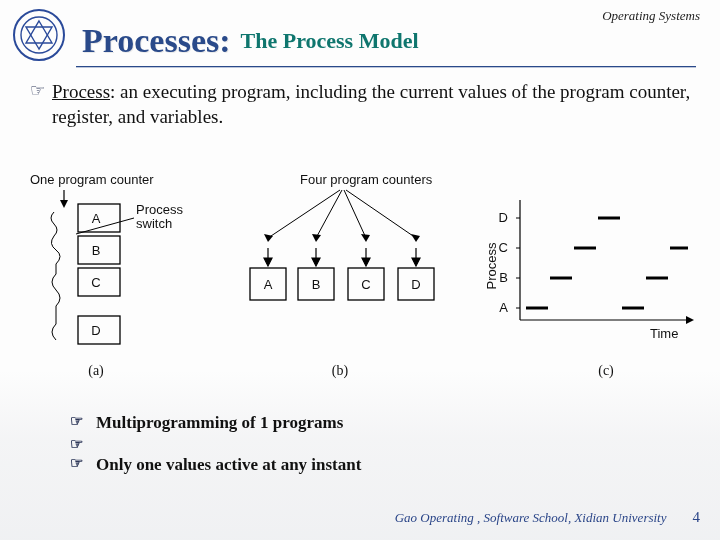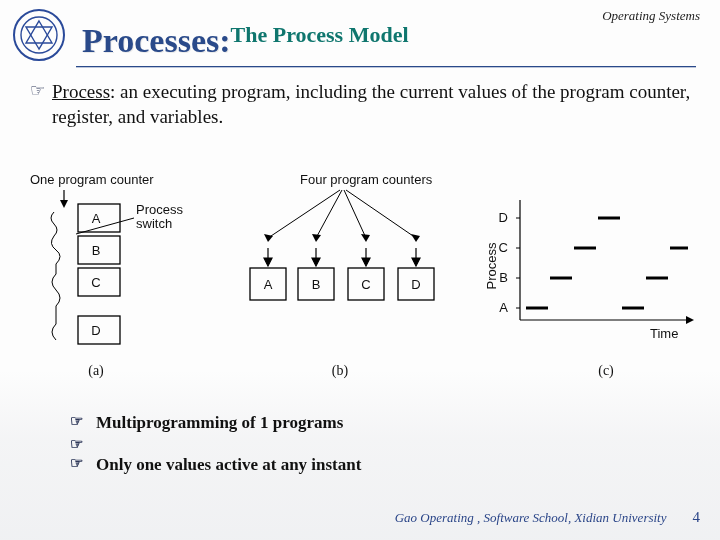--- a/index.html
+++ b/index.html
@@ -34,21 +34,22 @@
     left: 12px;
     width: 54px;
     height: 54px;
   }
   .logo svg { width: 54px; height: 54px; }
   .title-line {
     position: absolute;
     top: 22px;
     left: 82px;
     display: flex;
-    align-items: flex-start;
+    align-items: center;
+    gap: 10px;
   }
   .title-main {
     font-size: 34px;
     font-weight: bold;
     color: #2a4a8a;
     text-shadow: 1px 1px 0 rgba(0,0,0,0.08);
   }
   .title-sub {
     font-size: 22px;
     font-weight: bold;

